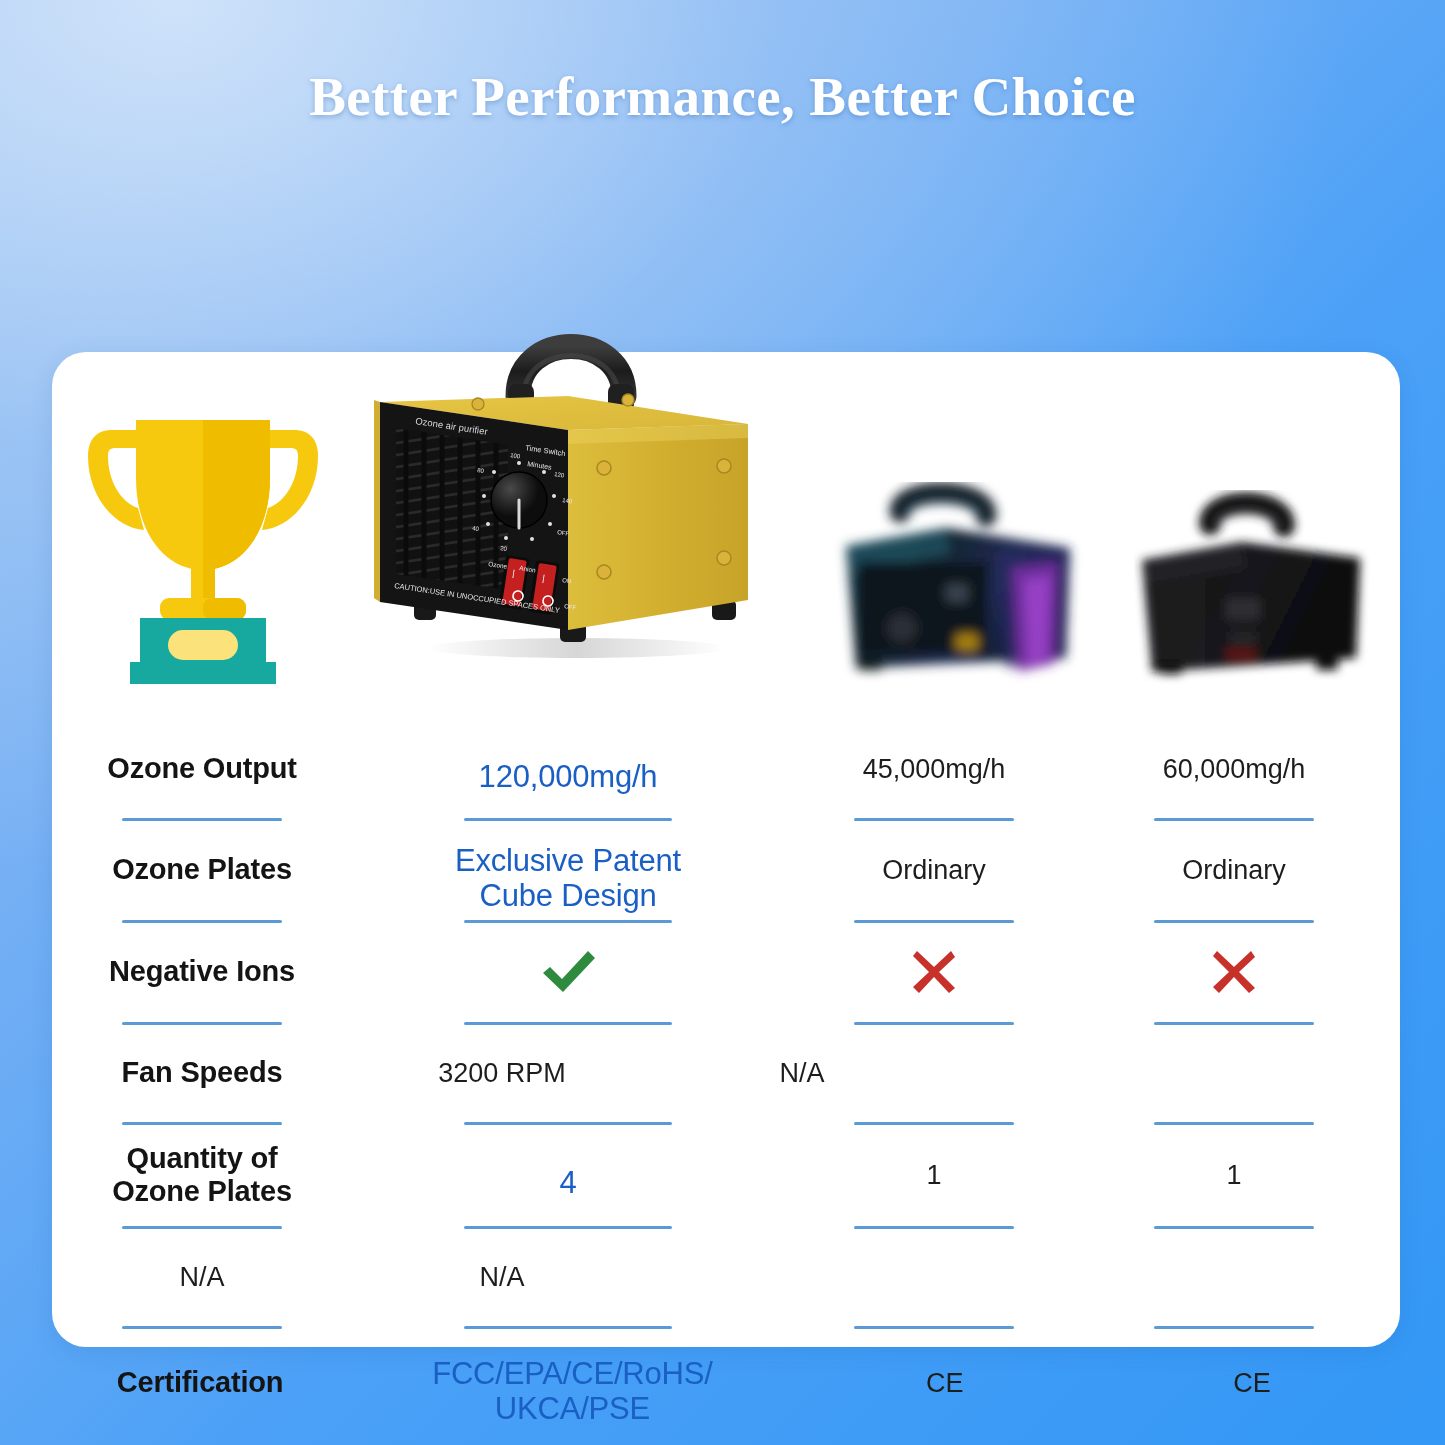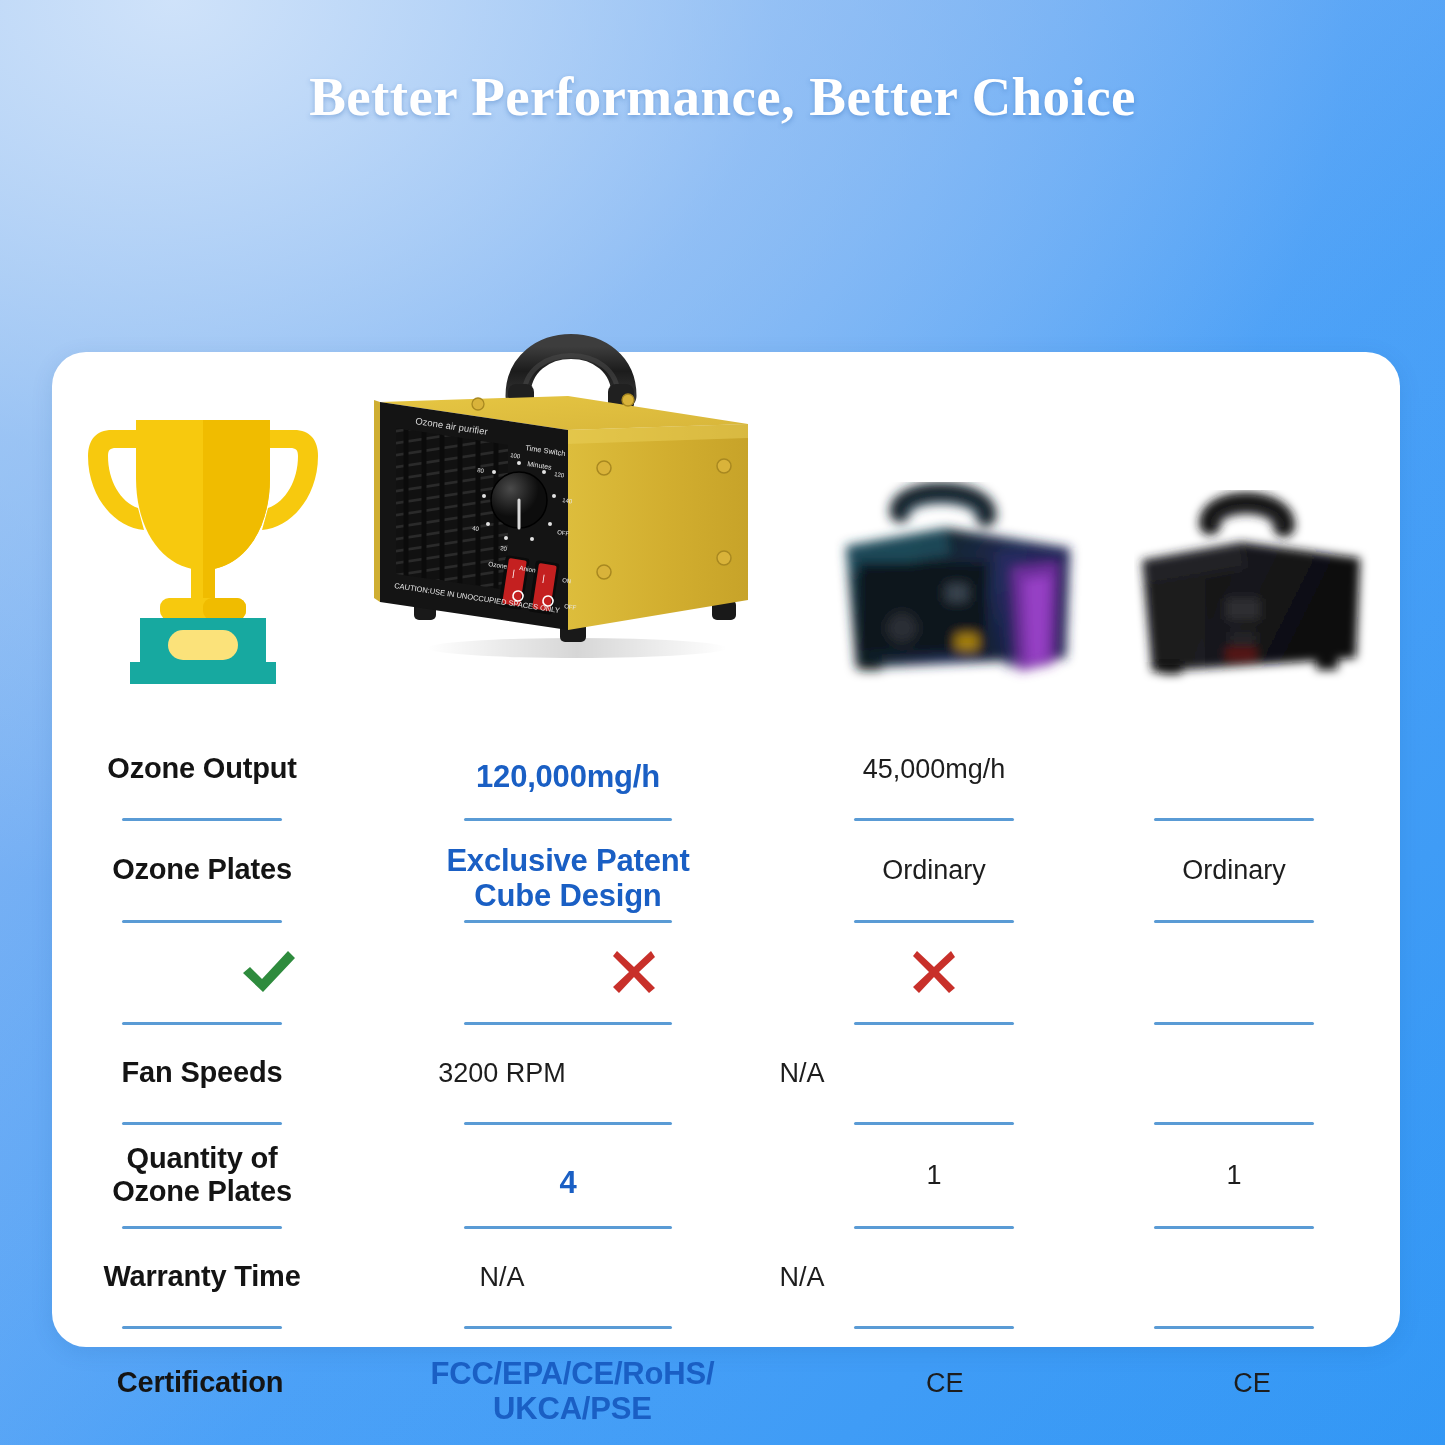--- a/index.html
+++ b/index.html
@@ -72,21 +72,21 @@
 
   .row-label {
     font-size: 29px;
     font-weight: bold;
     color: #141414;
     line-height: 1.14;
     letter-spacing: -0.2px;
   }
   .feature-val {
     font-size: 31px;
-    font-weight: bold;
+    font-weight: normal;
     color: #1a5fc4;
     line-height: 1.14;
     letter-spacing: -0.2px;
     margin-top: 16px;
   }
   .feature-val.small { font-size: 29px; }
   .rival-val {
     font-size: 27px;
     color: #1d1d1d;
     line-height: 1.2;
@@ -344,20 +344,23 @@
     <div class="row" style="height:74px;">
       <div class="cell c-label">
           <span class="row-label">Ozone Output</span>
         </div>
       <div class="cell c-feature">
           <span class="feature-val">120,000mg/h</span>
         </div>
       <div class="cell c-rival">
           <span class="rival-val">45,000mg/h</span>
         </div>
+      <div class="cell c-rival">
+          <span class="rival-val">60,000mg/h</span>
+        </div>
     </div>
     <div class="divrow" style="height:26px;">
       <div class="divcell c-label">
           <div class="divider div-label"></div>
         </div>
       <div class="divcell c-feature">
           <div class="divider div-feature"></div>
         </div>
       <div class="divcell c-rival">
           <div class="divider div-rival"></div>
@@ -390,20 +393,23 @@
         </div>
       <div class="divcell c-rival">
           <div class="divider div-rival"></div>
         </div>
       <div class="divcell c-rival">
           <div class="divider div-rival"></div>
         </div>
     </div>
 
     <div class="row" style="height:76px;">
+      <div class="cell c-label">
+          <span class="row-label">Negative Ions</span>
+        </div>
       <div class="cell c-feature">
         <span class="mark-wrap">
           <svg viewBox="0 0 60 46" width="60" height="46">
             <path d="M5 24 L12 18 L24 30 L50 2 L57 9 L25 43 Z" fill="#2e8b3d"></path>
           </svg>
         </span>
       </div>
       <div class="cell c-rival">
         <span class="mark-wrap">
           <svg viewBox="0 0 46 46" width="46" height="46">
@@ -483,23 +489,20 @@
         </div>
       <div class="divcell c-rival">
           <div class="divider div-rival"></div>
         </div>
       <div class="divcell c-rival">
           <div class="divider div-rival"></div>
         </div>
     </div>
 
     <div class="row" style="height:74px;">
-      <div class="cell c-label">
-          <span class="row-label">Warranty Time</span>
-        </div>
       <div class="cell c-rival">
           <span class="rival-val">N/A</span>
         </div>
       <div class="cell c-rival">
           <span class="rival-val">N/A</span>
         </div>
     </div>
     <div class="divrow" style="height:26px;">
       <div class="divcell c-label">
           <div class="divider div-label"></div>

